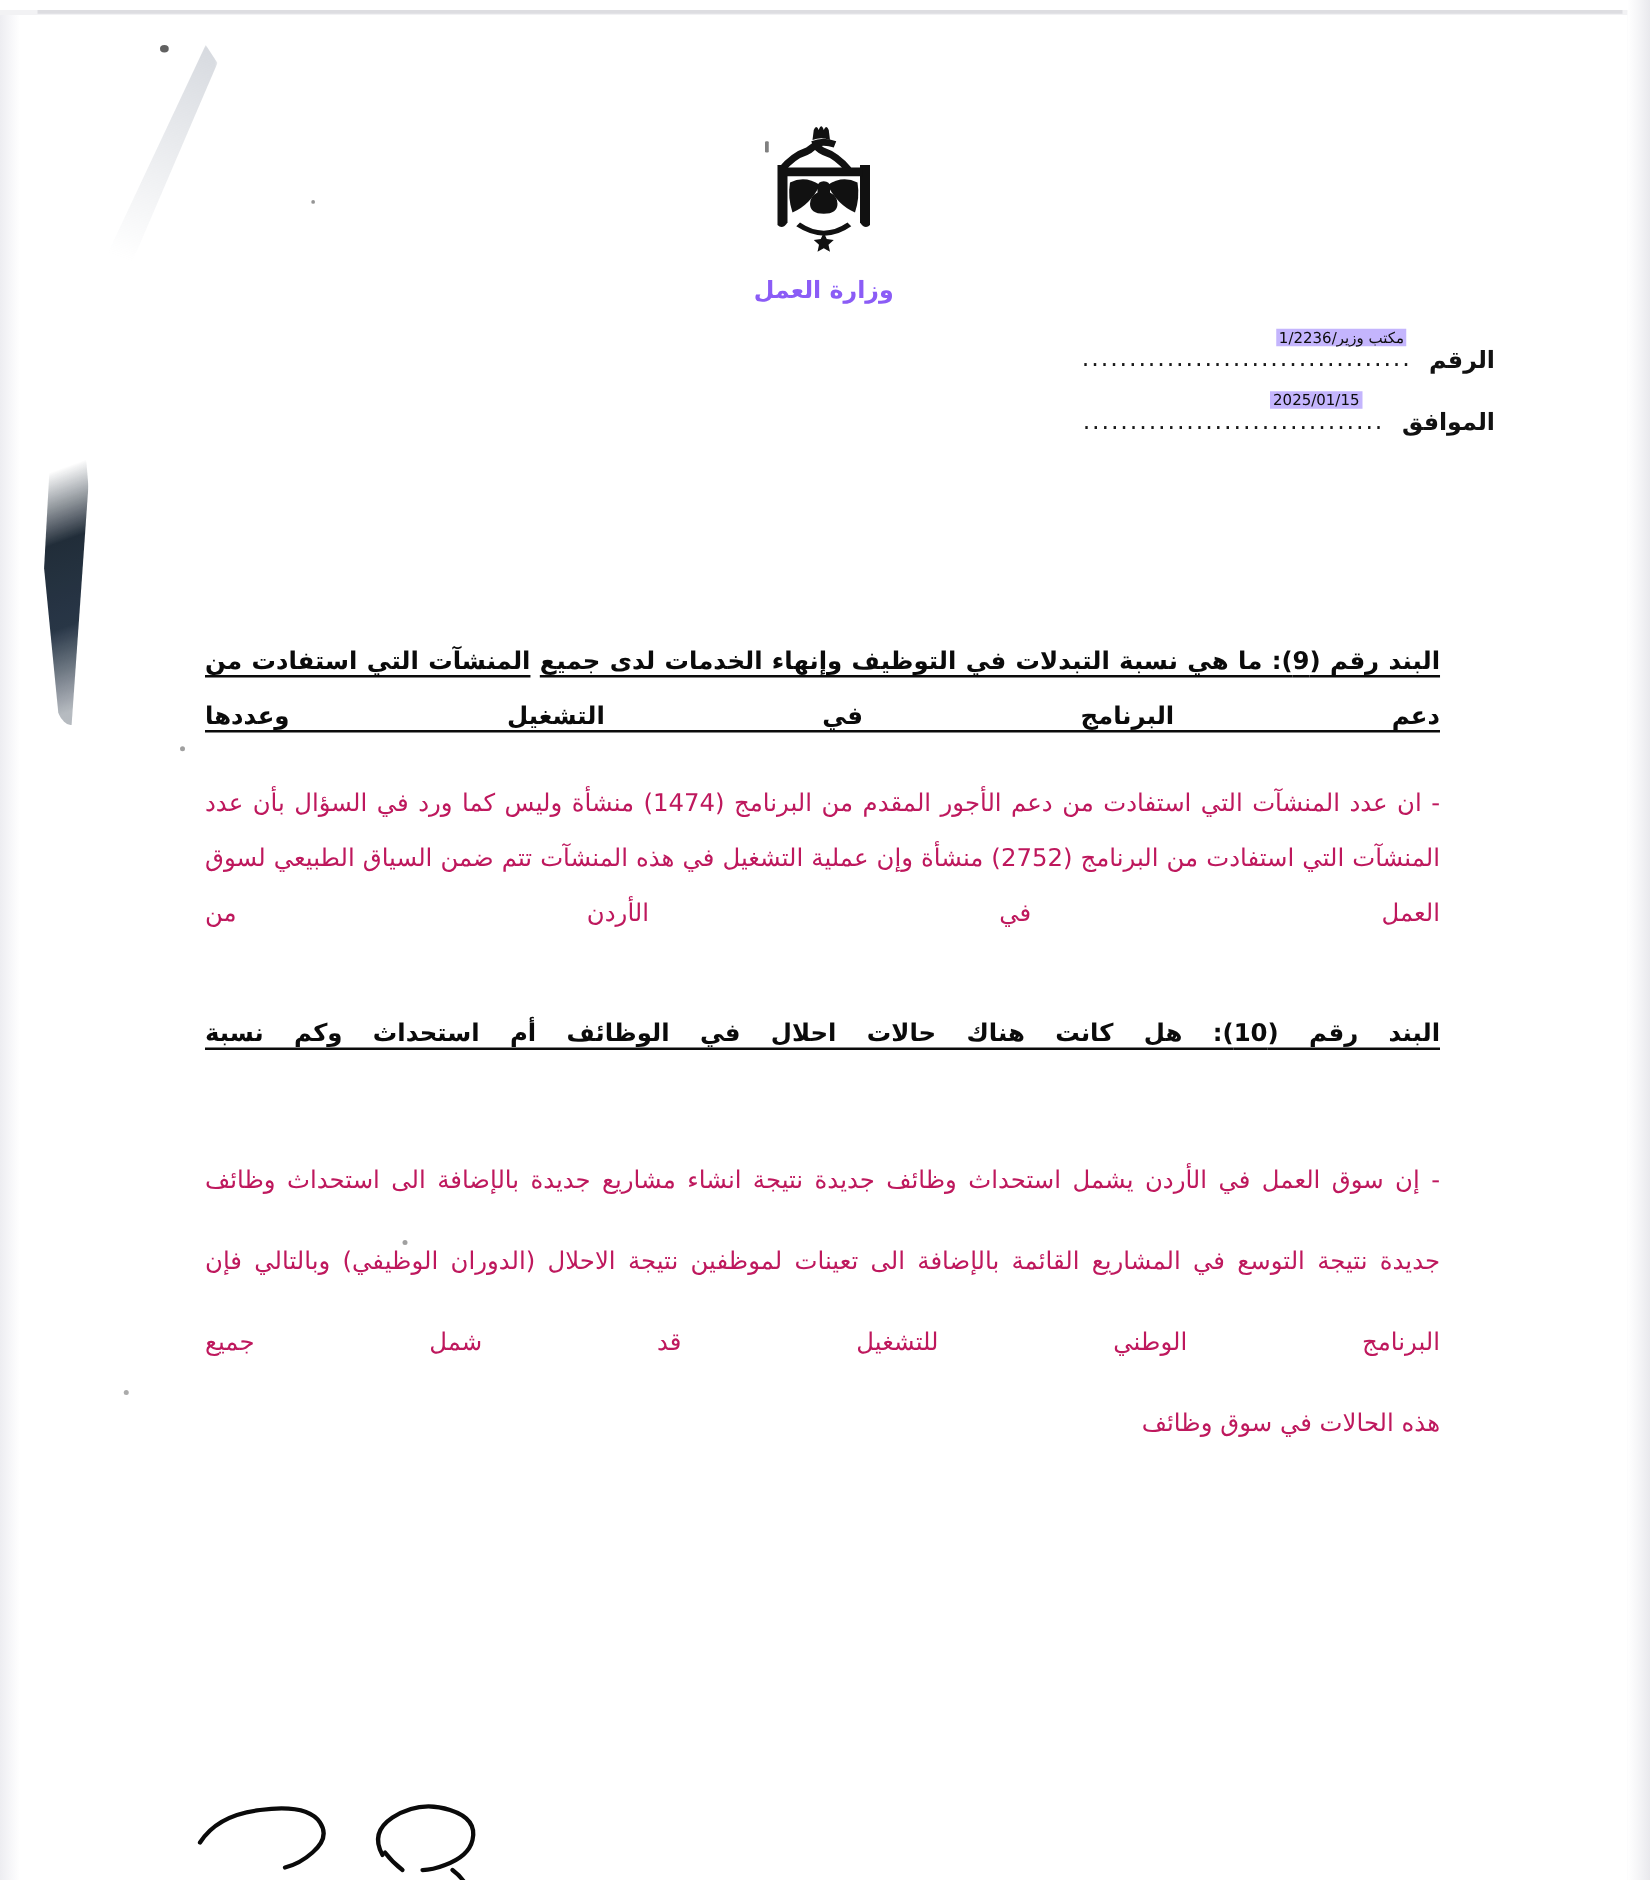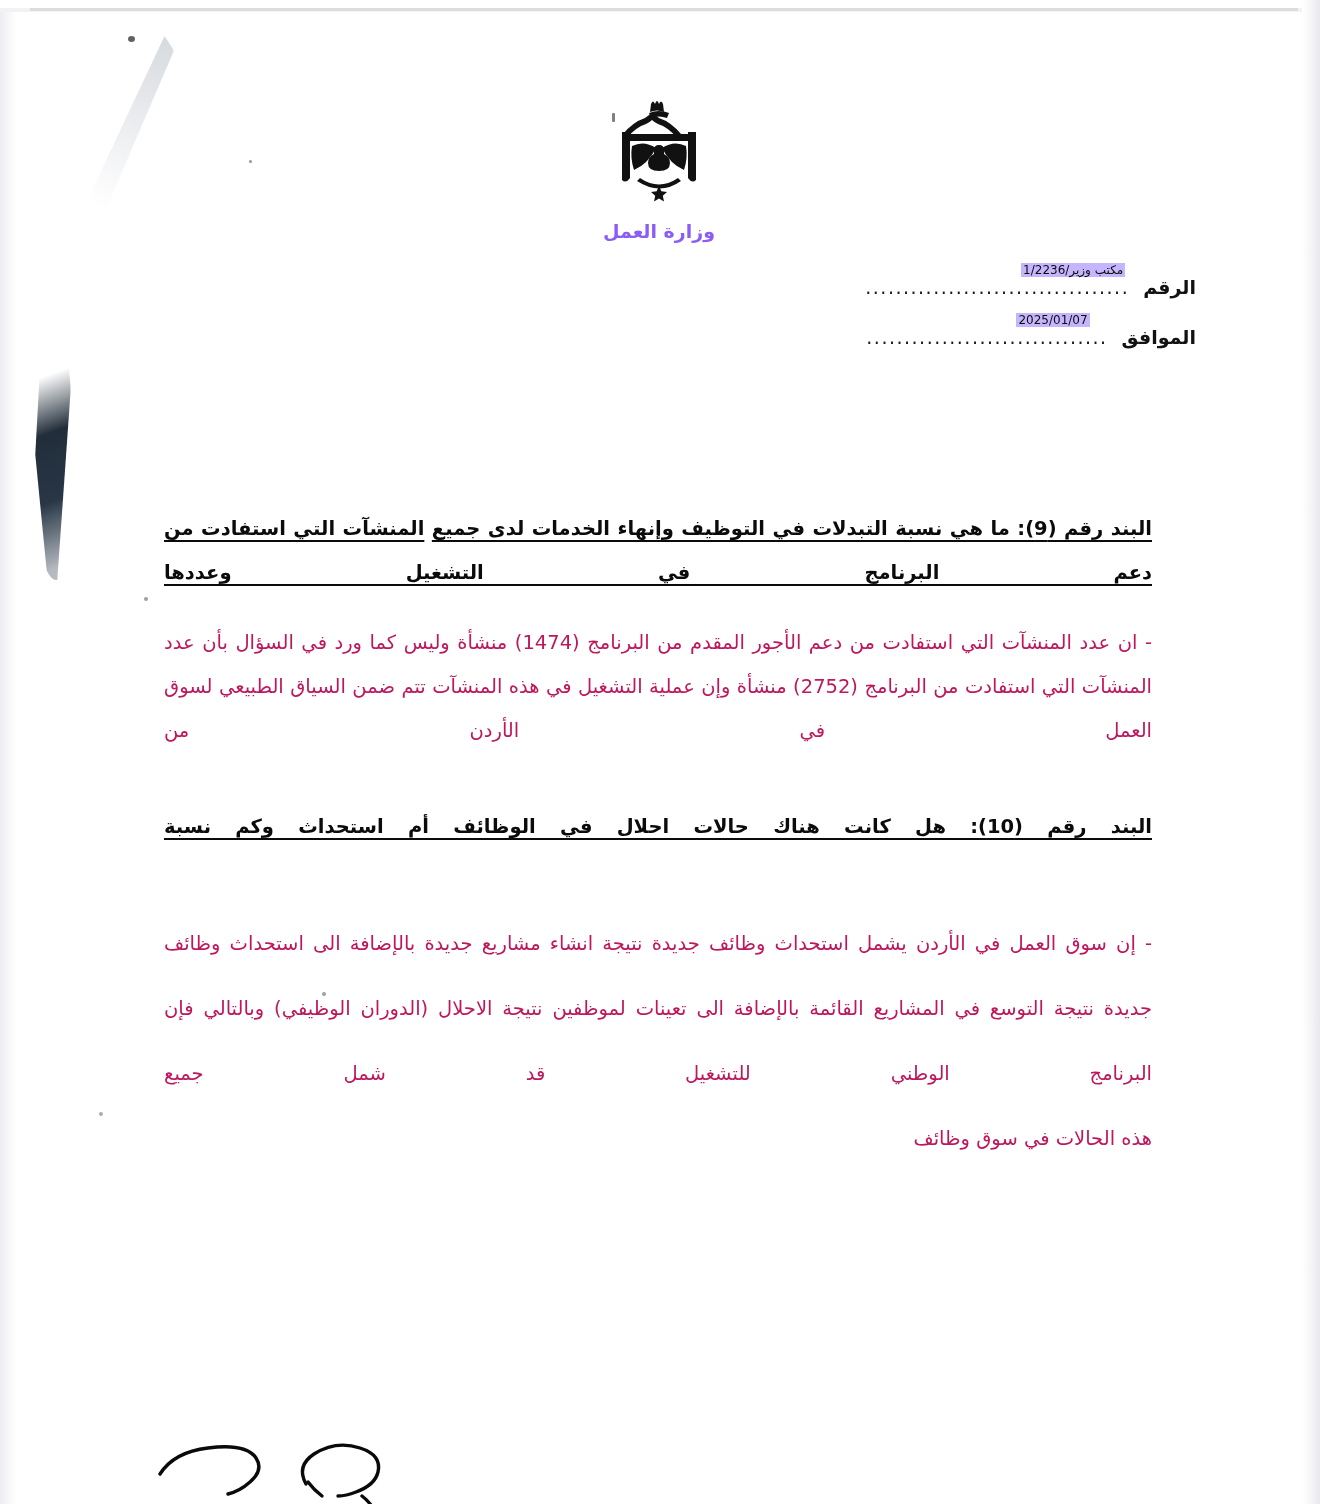--- a/index.html
+++ b/index.html
@@ -283,21 +283,21 @@
       <span class="ref-label">الرقم</span>
       <span class="ref-dots">
         <span class="ref-value">مكتب وزير/1/2236</span>
       </span>
     </div>
 
 
     <div class="ref-row row-greg">
       <span class="ref-label">الموافق</span>
       <span class="ref-dots">
-        <span class="ref-value">2025/01/07</span>
+        <span class="ref-value">2025/01/15</span>
       </span>
     </div>
 
   </div>
 
   <div class="doc-body">
 
     <div class="q-heading">
       <span class="ul">البند رقم (9): ما هي نسبة التبدلات في التوظيف وإنهاء الخدمات لدى جميع</span>
       <span class="ul">المنشآت التي استفادت من دعم البرنامج في التشغيل وعددها</span>

